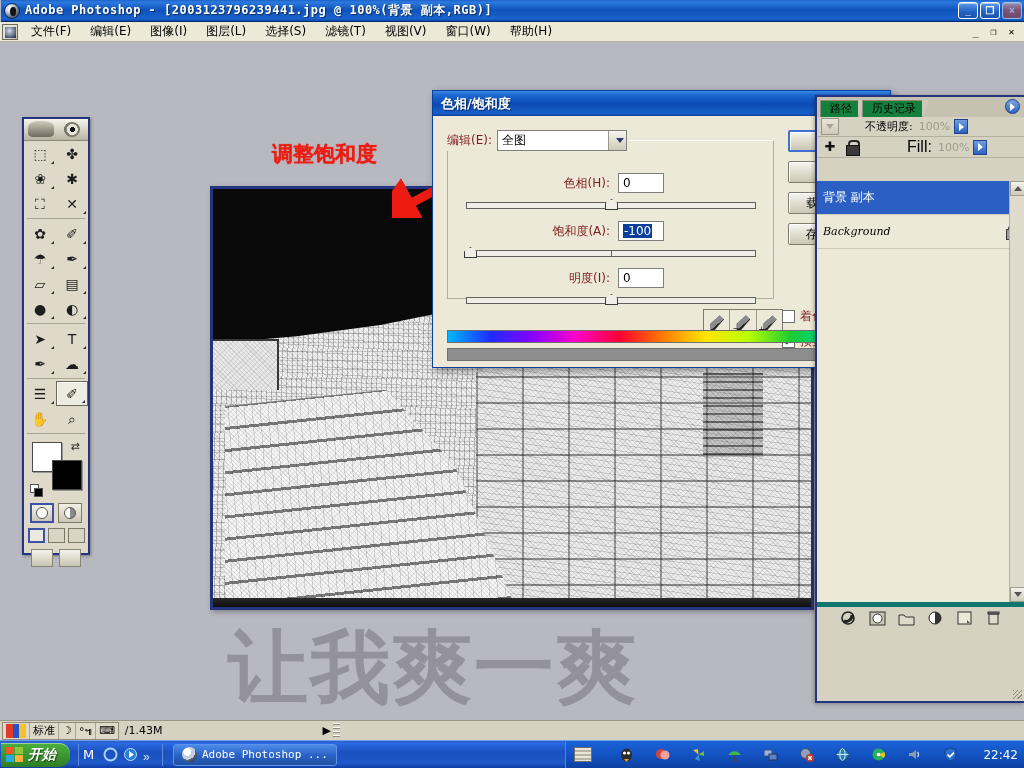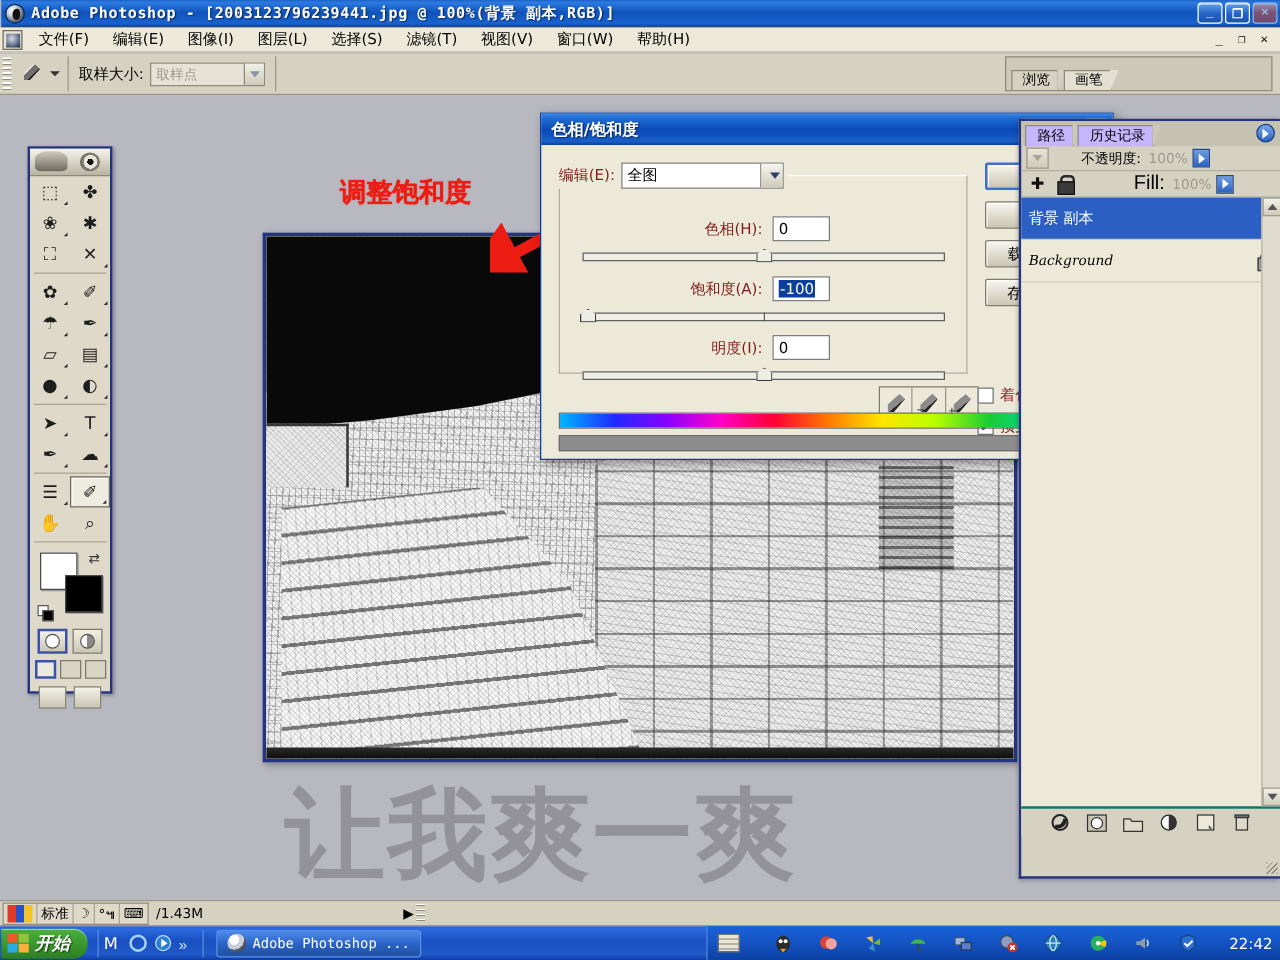--- a/index.html
+++ b/index.html
@@ -362,21 +362,21 @@
 
   
   .layerspal {
     position:absolute; left:815px; top:95px; width:209px; height:608px;
     background:#d6d2c2; border:2px solid #24347e; border-right:none;
     box-shadow:-1px 1px 4px rgba(0,0,0,.3);
   }
   .lp-tabs { height:20px; background:#c6c2b1; display:flex; align-items:flex-end; position:relative;}
   .lp-tab {
     height:17px; font-size:11px; padding:0 6px 0 9px; margin-left:3px; line-height:15px;
-    background:#c4b5fd; border:1px solid #8e8b7d; border-bottom:none; position:relative;
+    background:#15803d; border:1px solid #8e8b7d; border-bottom:none; position:relative;
     font-family:"DejaVu Sans",sans-serif; color:#000;
   }
   .lp-tab::after{content:"";position:absolute;right:-7px;top:-1px;width:0;height:0;
     border-top:18px solid #cdc9b8;border-right:7px solid transparent;}
   .lp-menu { position:absolute; right:4px; top:2px; width:15px;height:15px;border-radius:50%;
     background:linear-gradient(to bottom,#7ba7e8,#2d62c0); border:1px solid #1d3f86;
     display:flex;align-items:center;justify-content:center;}
   .lp-menu i{width:0;height:0;border-top:4px solid transparent;border-bottom:4px solid transparent;border-left:5px solid #fff;display:block;}
 
   .lp-ctrl { height:20px; display:flex; align-items:center; padding:0 4px; border-bottom:1px solid #b5b1a1;}
@@ -390,21 +390,21 @@
   .lp-spin { width:14px;height:15px;margin-left:4px;background:linear-gradient(to bottom,#6e9ee0,#2c62c0);
     border:1px solid #20468f;display:flex;align-items:center;justify-content:center;}
   .lp-spin i{width:0;height:0;border-top:4px solid transparent;border-bottom:4px solid transparent;border-left:5px solid #fff;display:block;}
 
   .lp-ctrl2 { height:21px; display:flex; align-items:center; padding:0 4px; border-bottom:1px solid #b5b1a1;}
   .move-ico { width:14px;height:14px;margin-left:2px;color:#111;font-size:13px;line-height:13px;text-align:center;}
   .lock-ico { width:14px;height:15px;margin-left:8px; position:relative;}
   .lock-ico::before{content:"";position:absolute;left:3px;top:0;width:8px;height:6px;border:2px solid #2a2a2a;border-bottom:none;border-radius:4px 4px 0 0;}
   .lock-ico::after{content:"";position:absolute;left:1px;top:5px;width:12px;height:9px;background:#3a3a3a;border:1px solid #111;}
 
-  .lp-list { position:relative; height:489px; background:#ece9d8; border-bottom:2px solid #0f766e; }
+  .lp-list { position:relative; height:426px; background:#ece9d8; border-bottom:5px solid #0f766e;margin-top:23px; }
   .lp-row { height:34px; display:flex; align-items:center; padding:0 6px; border-bottom:1px solid #cfcbba;}
   .lp-row.sel { background:#2b5fc4; }
   .lp-row.sel .lp-name { color:#fff; }
   .lp-name { font-size:12px; color:#000; font-family:"DejaVu Sans",sans-serif;}
   .lp-name.italic { font-family:"DejaVu Serif",serif; font-style:italic; font-size:11px; }
   .lp-rowlock { margin-left:auto; width:13px;height:14px;position:relative;}
   .lp-rowlock::before{content:"";position:absolute;left:3px;top:0;width:7px;height:5px;border:2px solid #3a3a3a;border-bottom:none;border-radius:4px 4px 0 0;}
   .lp-rowlock::after{content:"";position:absolute;left:1px;top:4px;width:11px;height:9px;background:#9a9a9a;border:1px solid #3a3a3a;}
   .lp-scroll { position:absolute; right:0; top:0; width:15px; height:100%; background:#dedbcc; border-left:1px solid #b5b1a1;}
   .lp-sbtn { width:15px;height:15px;background:linear-gradient(to bottom,#f4f2e9,#cfcbba);border:1px solid #a09d8f;
@@ -502,40 +502,20 @@
       <div class="mi">窗口(W)</div>
       <div class="mi">帮助(H)</div>
     </div>
     <div class="doc-winbtns">
       <div class="dwb">_</div>
       <div class="dwb">❐</div>
       <div class="dwb">✕</div>
     </div>
   </div>
 
-  <div class="optionsbar">
-    <div class="grip"></div>
-    <div class="tool-chip">
-      <div class="eyedrop-ico"></div>
-      <div class="mini-arrow"></div>
-    </div>
-    <div class="opt-label">取样大小:</div>
-    <div class="opt-select">
-      <span>取样点</span>
-      <span class="sel-arrow">
-          <i></i>
-        </span>
-    </div>
-    <div class="opt-divider"></div>
-
-    <div class="palette-well">
-      <div class="pw-tab">浏览</div>
-      <div class="pw-tab active">画笔</div>
-    </div>
-  </div>
 
   <div class="toolbox">
     <div class="tb-banner"></div>
     <div class="tb-grid">
       <div class="tb-cell">
           <span class="glyph">⬚</span>
           <i class="tri"></i>
         </div>
       <div class="tb-cell">
           <span class="glyph">✤</span>

